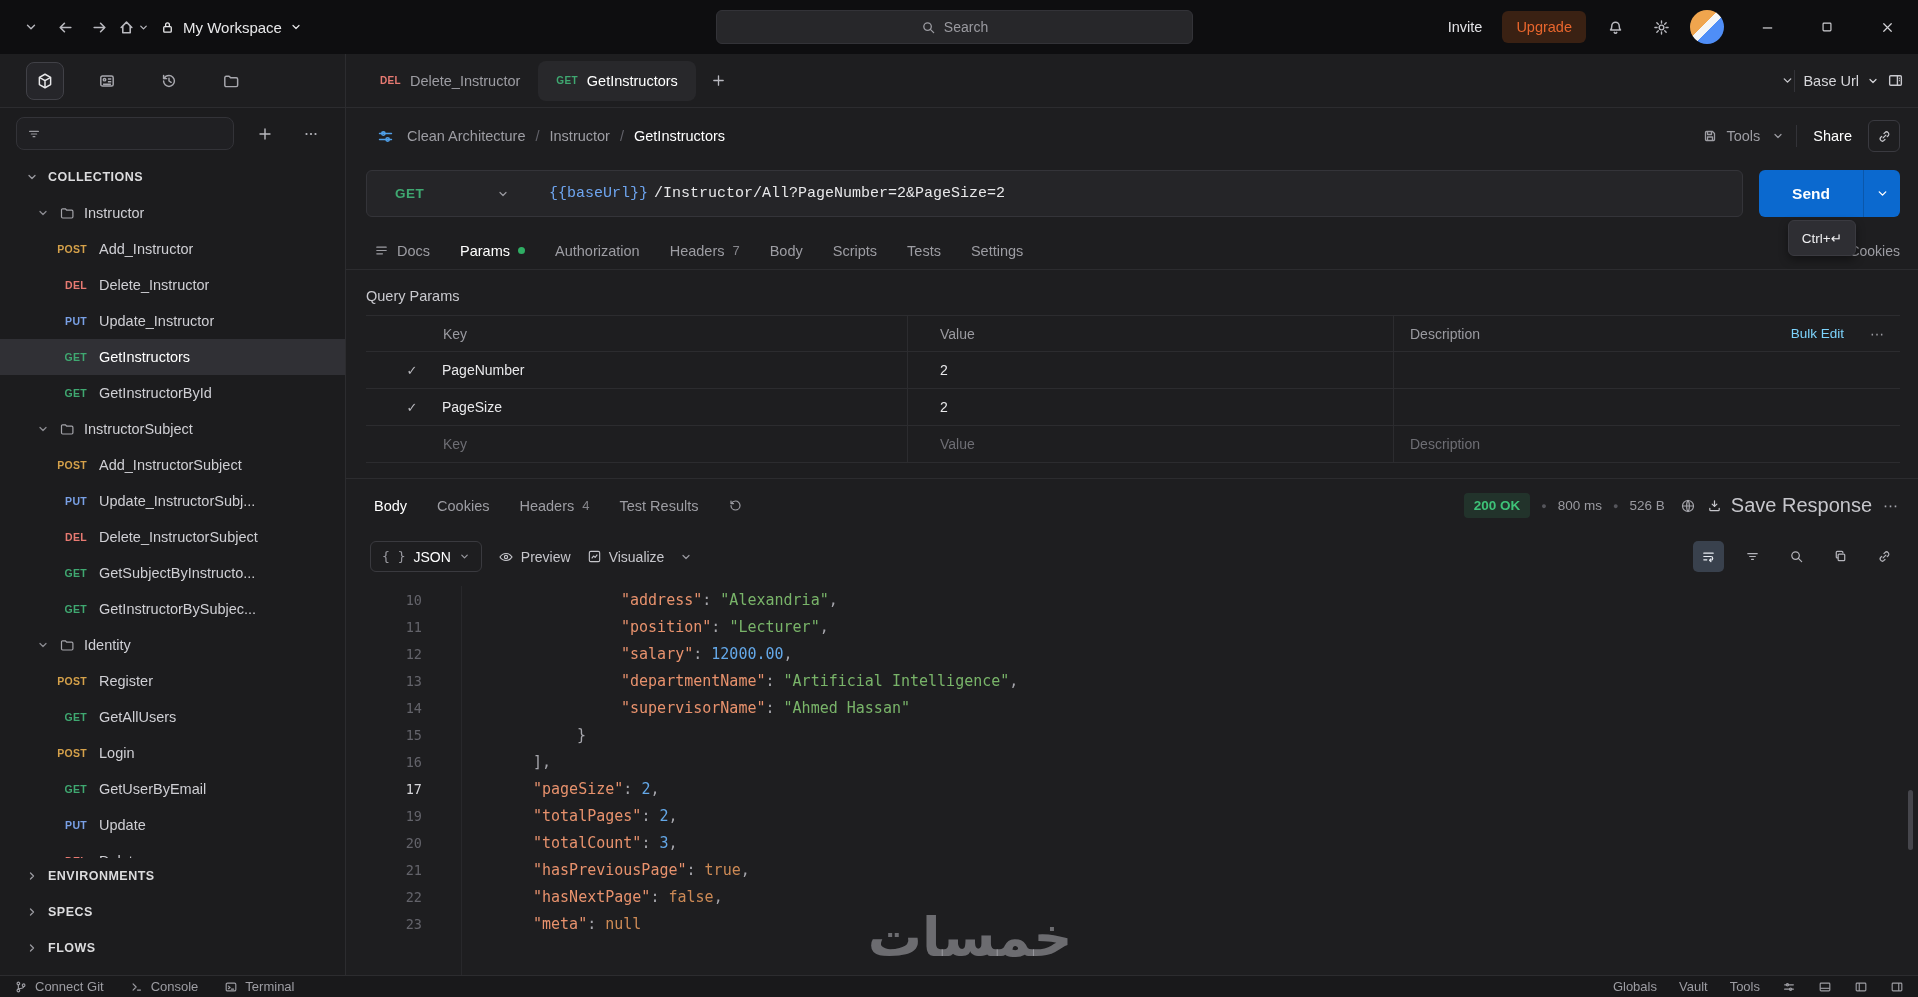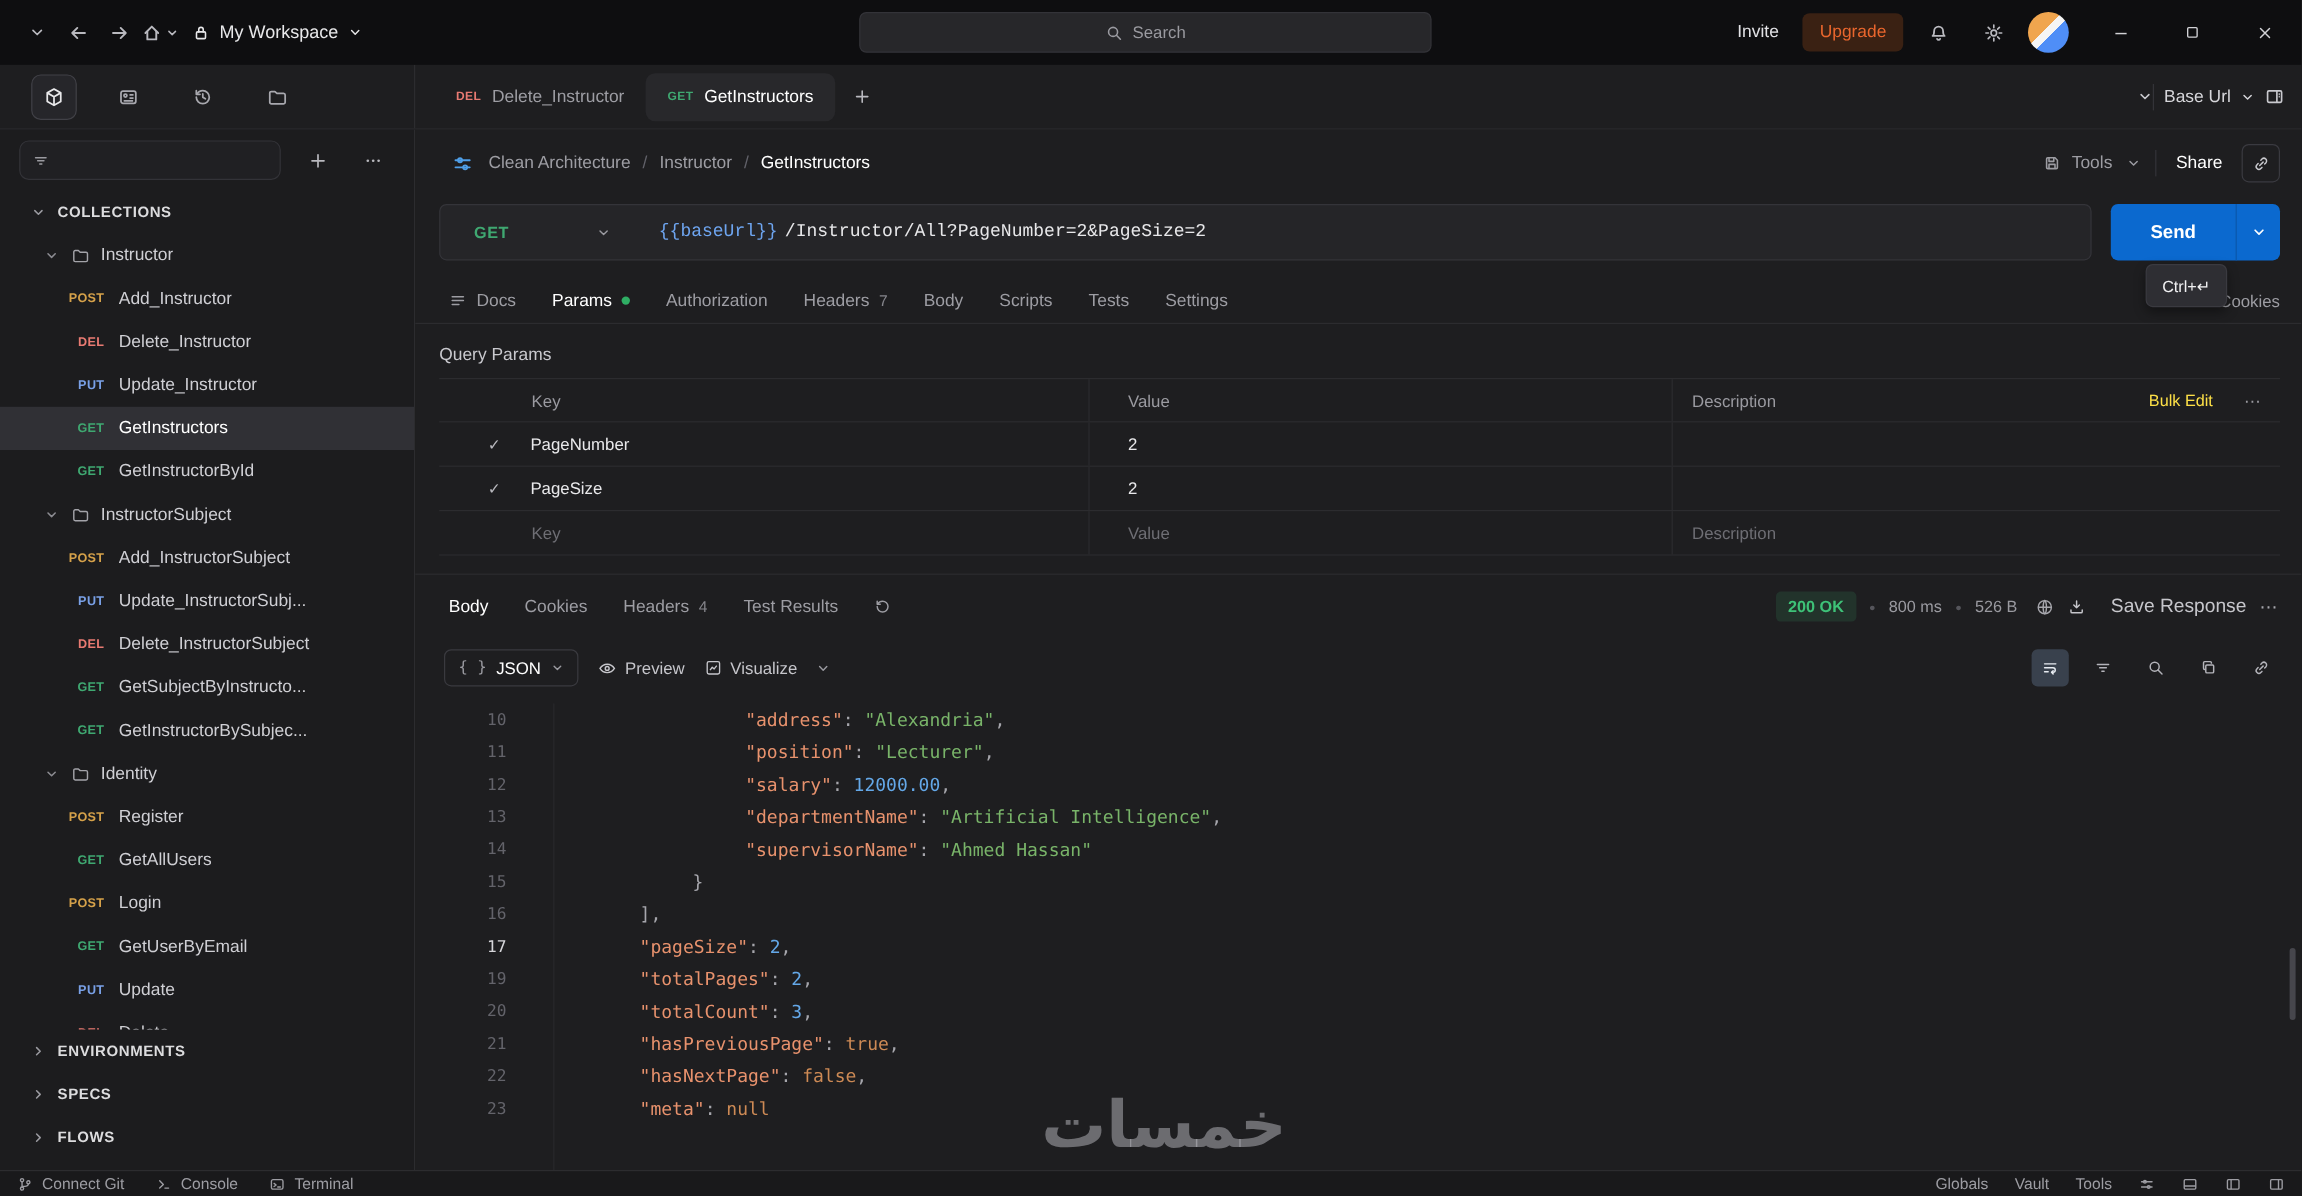--- a/index.html
+++ b/index.html
@@ -101,33 +101,33 @@
   .ptable{position:absolute;top:207px;left:20px;width:1534px}
   .prow{display:flex;height:37px;align-items:center;border-bottom:1px solid #2c2c2f;font-size:14px;color:#e9e9eb}
   .prow.phead{border-top:1px solid #2c2c2f;color:#9a9aa0}
   .pc{height:100%;display:flex;align-items:center}
   .pc+.pc{border-left:1px solid #2c2c2f}
   .pc-key{width:541px}.pc-val{width:486px;padding-left:32px}.pc-desc{width:507px;padding-left:16px}
   .chk{margin-left:38px;width:16px;color:#b9b9be;font-size:13px;text-align:center}
   .ktext{margin-left:22px}
   .kpad{margin-left:77px}
   .dim{color:#6e6e74}
-  .bulkedit{margin-left:auto;color:#fde047;font-size:13.5px}
+  .bulkedit{margin-left:auto;color:#7dd3fc;font-size:13.5px}
   .hmore{margin:0 14px 0 26px;color:#9a9aa0;letter-spacing:2px}
 
   
   .resp{position:absolute;top:370px;left:0;right:0;bottom:0;border-top:1px solid #2c2c2f}
   .resptabs{position:absolute;top:6px;left:0;right:0;height:41px;display:flex;align-items:center;gap:30px;
     padding:0 18px 0 28px}
   .respright{margin-left:auto;display:flex;align-items:center;gap:11px}
   .statuspill{background:rgba(62,194,120,.13);color:#3ec278;font-size:13.5px;font-weight:bold;
     padding:5px 10px;border-radius:4px}
   .meta{color:#9a9aa0;font-size:13.5px}
   .sep{color:#55555b;font-size:9px}
-  .saveresp{display:flex;align-items:center;gap:21px;color:#c6c6cb;font-size:16px}
+  .saveresp{display:flex;align-items:center;gap:9px;color:#c6c6cb;font-size:20px}
   .morebtn{color:#a6a6ac;letter-spacing:2px;font-size:15px}
   .resptoolbar{position:absolute;top:57px;left:0;right:0;height:41px;display:flex;align-items:center;gap:16px;
     padding:0 18px 0 24px}
   .jsonpill{height:31px;border:1px solid #3a3a3f;border-radius:6px;display:flex;align-items:center;gap:8px;
     padding:0 11px;color:#fff;font-size:14px}
   .jsonpill .braces{color:#9a9aa0;font-family:"DejaVu Sans Mono",monospace;font-size:13px}
   .tbtn{display:flex;align-items:center;gap:7px;color:#c6c6cb;font-size:14px}
   .toolicons{margin-left:auto;display:flex;align-items:center;gap:13px}
   .iconbtn{width:31px;height:31px;border-radius:5px;display:flex;align-items:center;justify-content:center;color:#b4b4ba}
   .iconbtn.active{background:#39414d;color:#e8ecf2}

